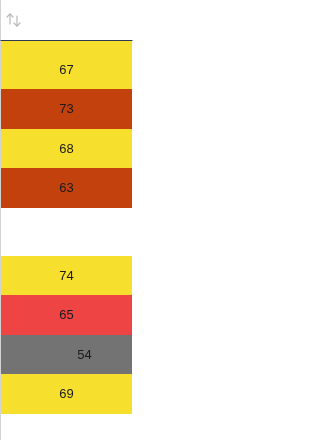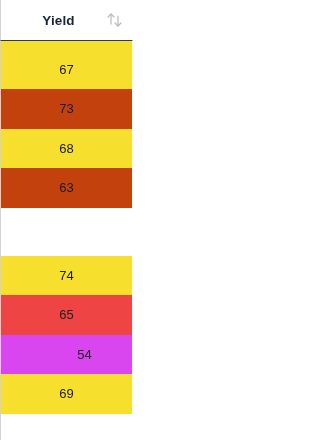--- a/index.html
+++ b/index.html
@@ -88,21 +88,20 @@
     border-right: 1px solid #ffffff;
     white-space: nowrap;
   }
 </style>
 </head>
 <body>
 
 <div id="table-column">
 
   <div class="col-header">
-    <span class="header-label">Yield</span>
     <span class="sort-icon">
       <svg width="22" height="20" viewBox="0 0 22 20" aria-hidden="true">
         <g stroke="#b9b9b9" stroke-width="1.2" fill="none" stroke-linecap="round" stroke-linejoin="round">
           <line x1="7" y1="14" x2="7" y2="4"></line>
           <polyline points="4,7 7,4 10,7"></polyline>
           <line x1="14" y1="6" x2="14" y2="16"></line>
           <polyline points="11,13 14,16 17,13"></polyline>
         </g>
       </svg>
     </span>
@@ -110,18 +109,18 @@
 
   <div class="col-body">
     <div class="rows-shift" id="cell-list">
         <div class="cell" style="background: rgb(247, 223, 46);"></div>
         <div class="cell" style="background: rgb(247, 223, 46);">67</div>
         <div class="cell" style="background: #c2410c;">73</div>
         <div class="cell" style="background: rgb(247, 223, 46);">68</div>
         <div class="cell" style="background: #c2410c;">63</div>
         <div class="cell" style="background: rgb(247, 223, 46); margin-top: 48px;">74</div>
         <div class="cell" style="background: #ef4444;">65</div>
-        <div class="cell" style="background: #d946ef; padding-left: 36px;">54</div>
+        <div class="cell" style="background: #737373; padding-left: 36px;">54</div>
         <div class="cell" style="background: rgb(247, 223, 46);">69</div>
       </div>
   </div>
 
 </div>
 
 </body></html>

